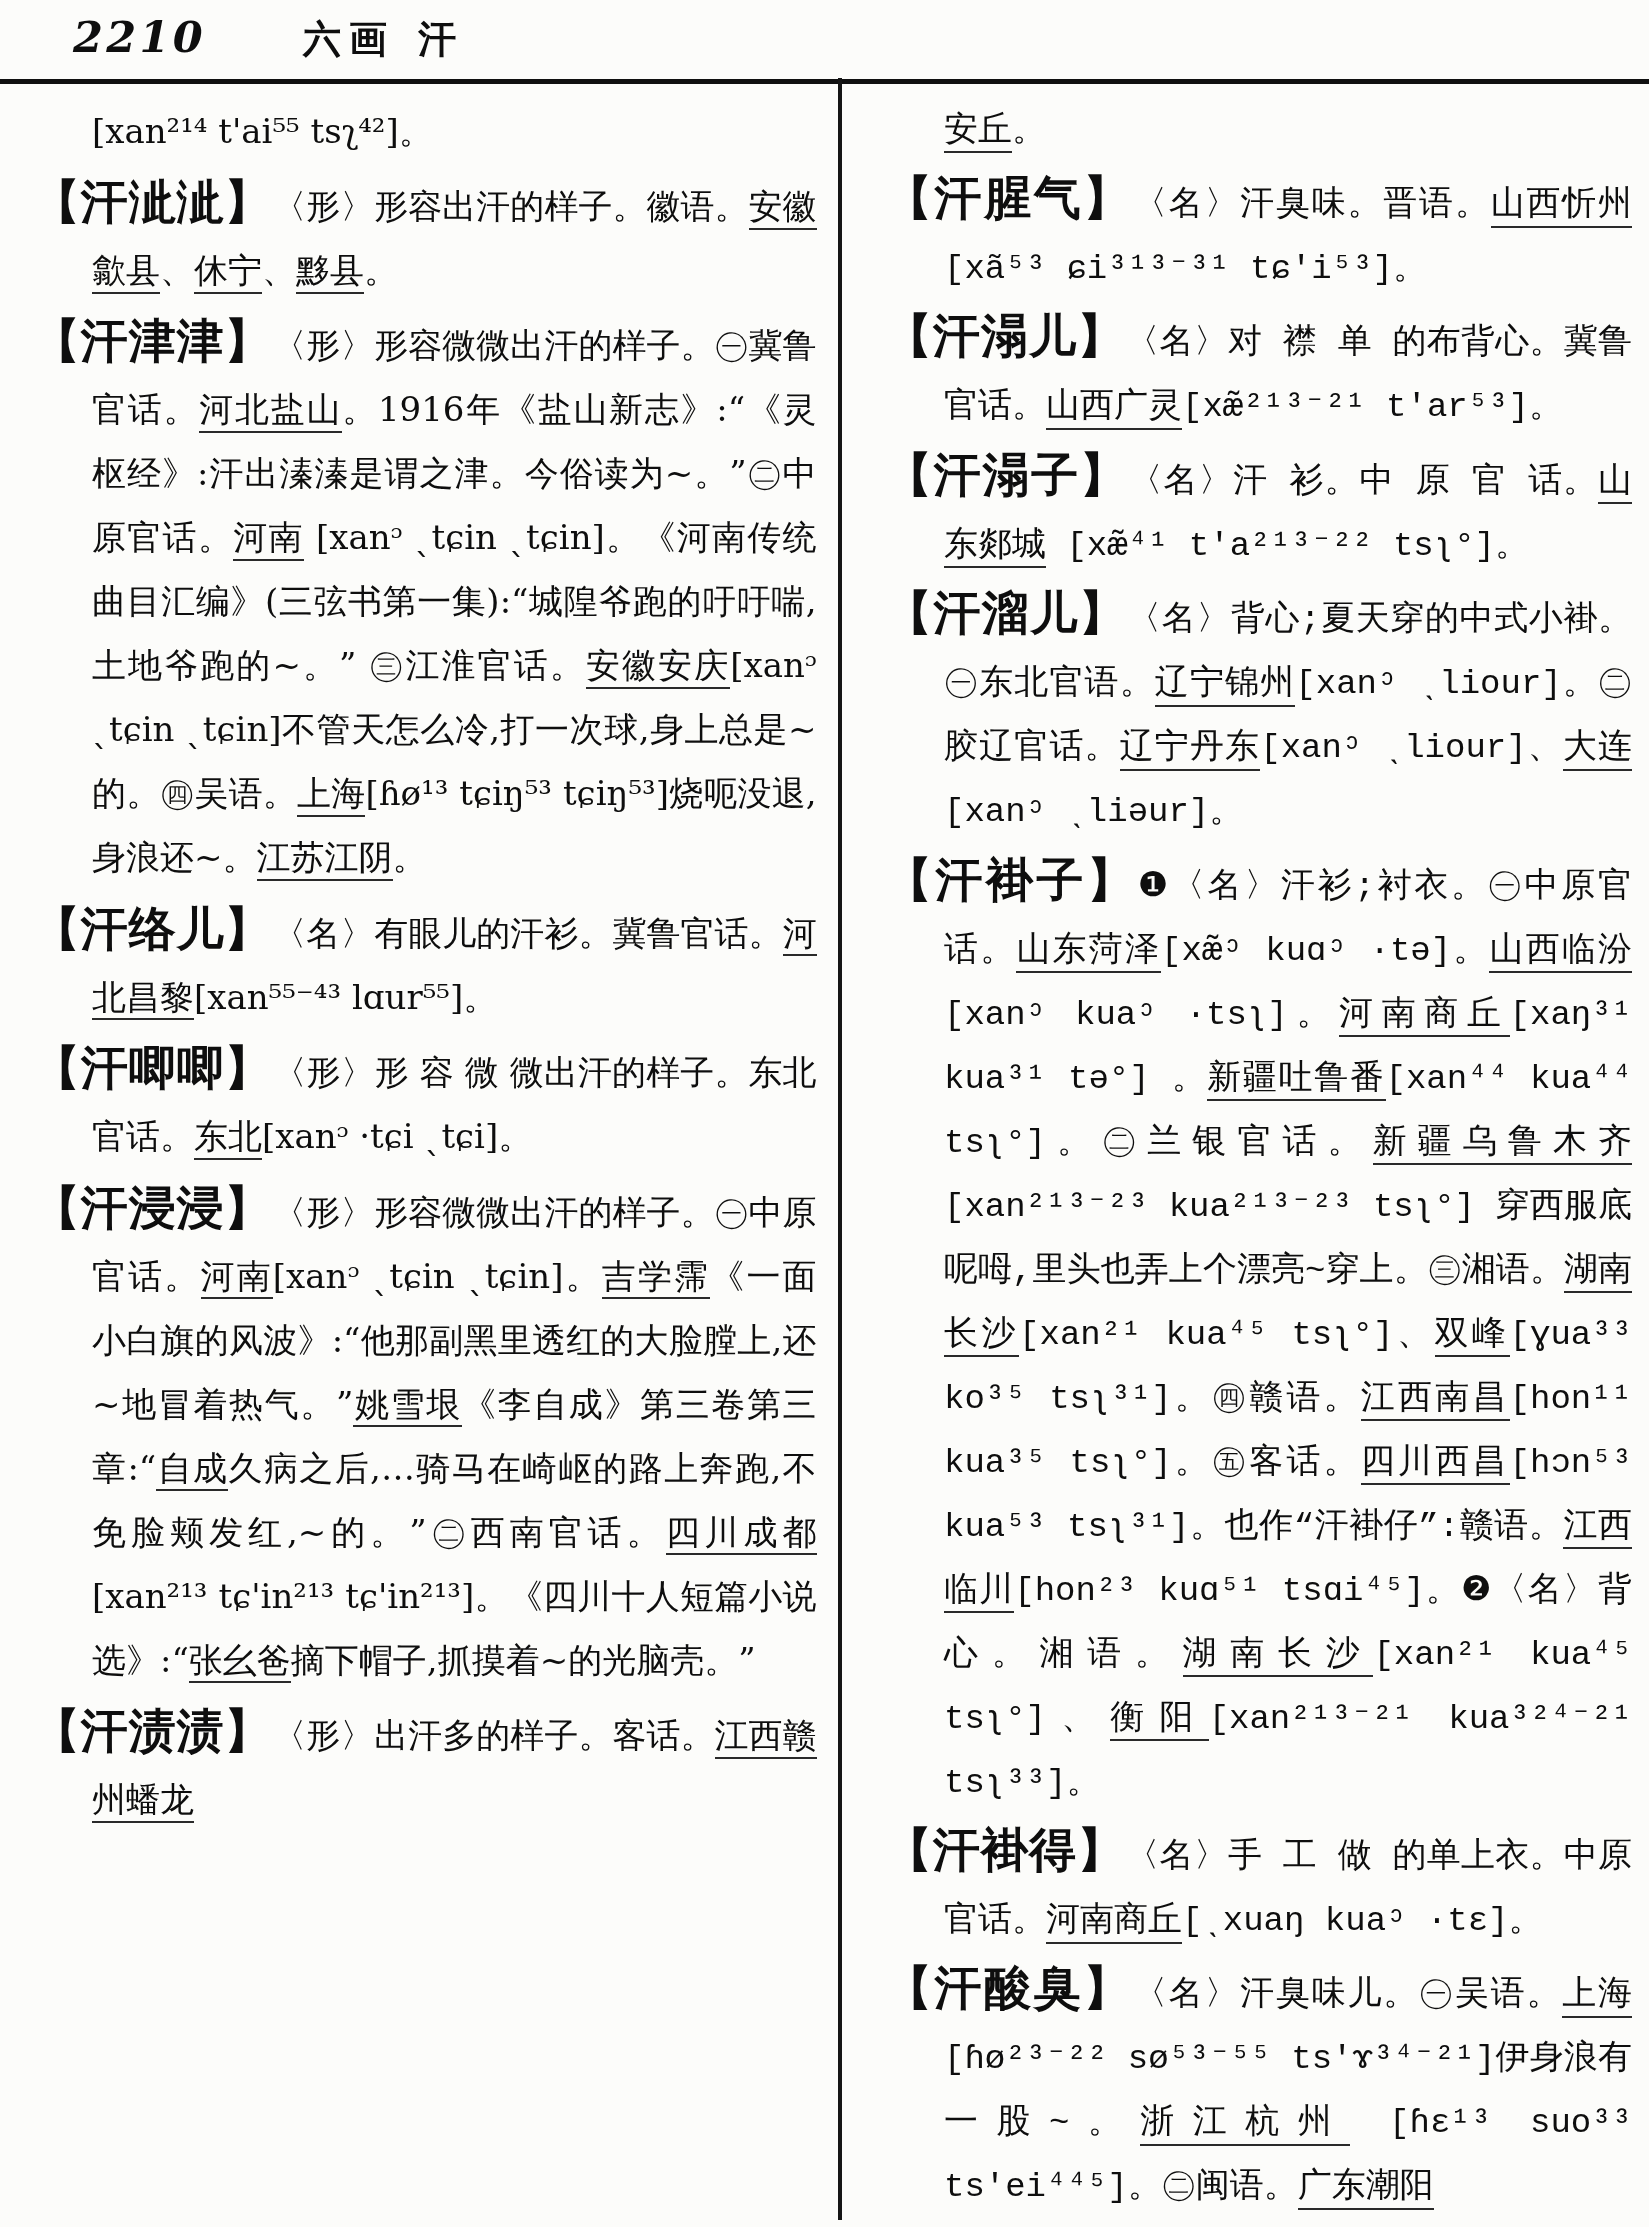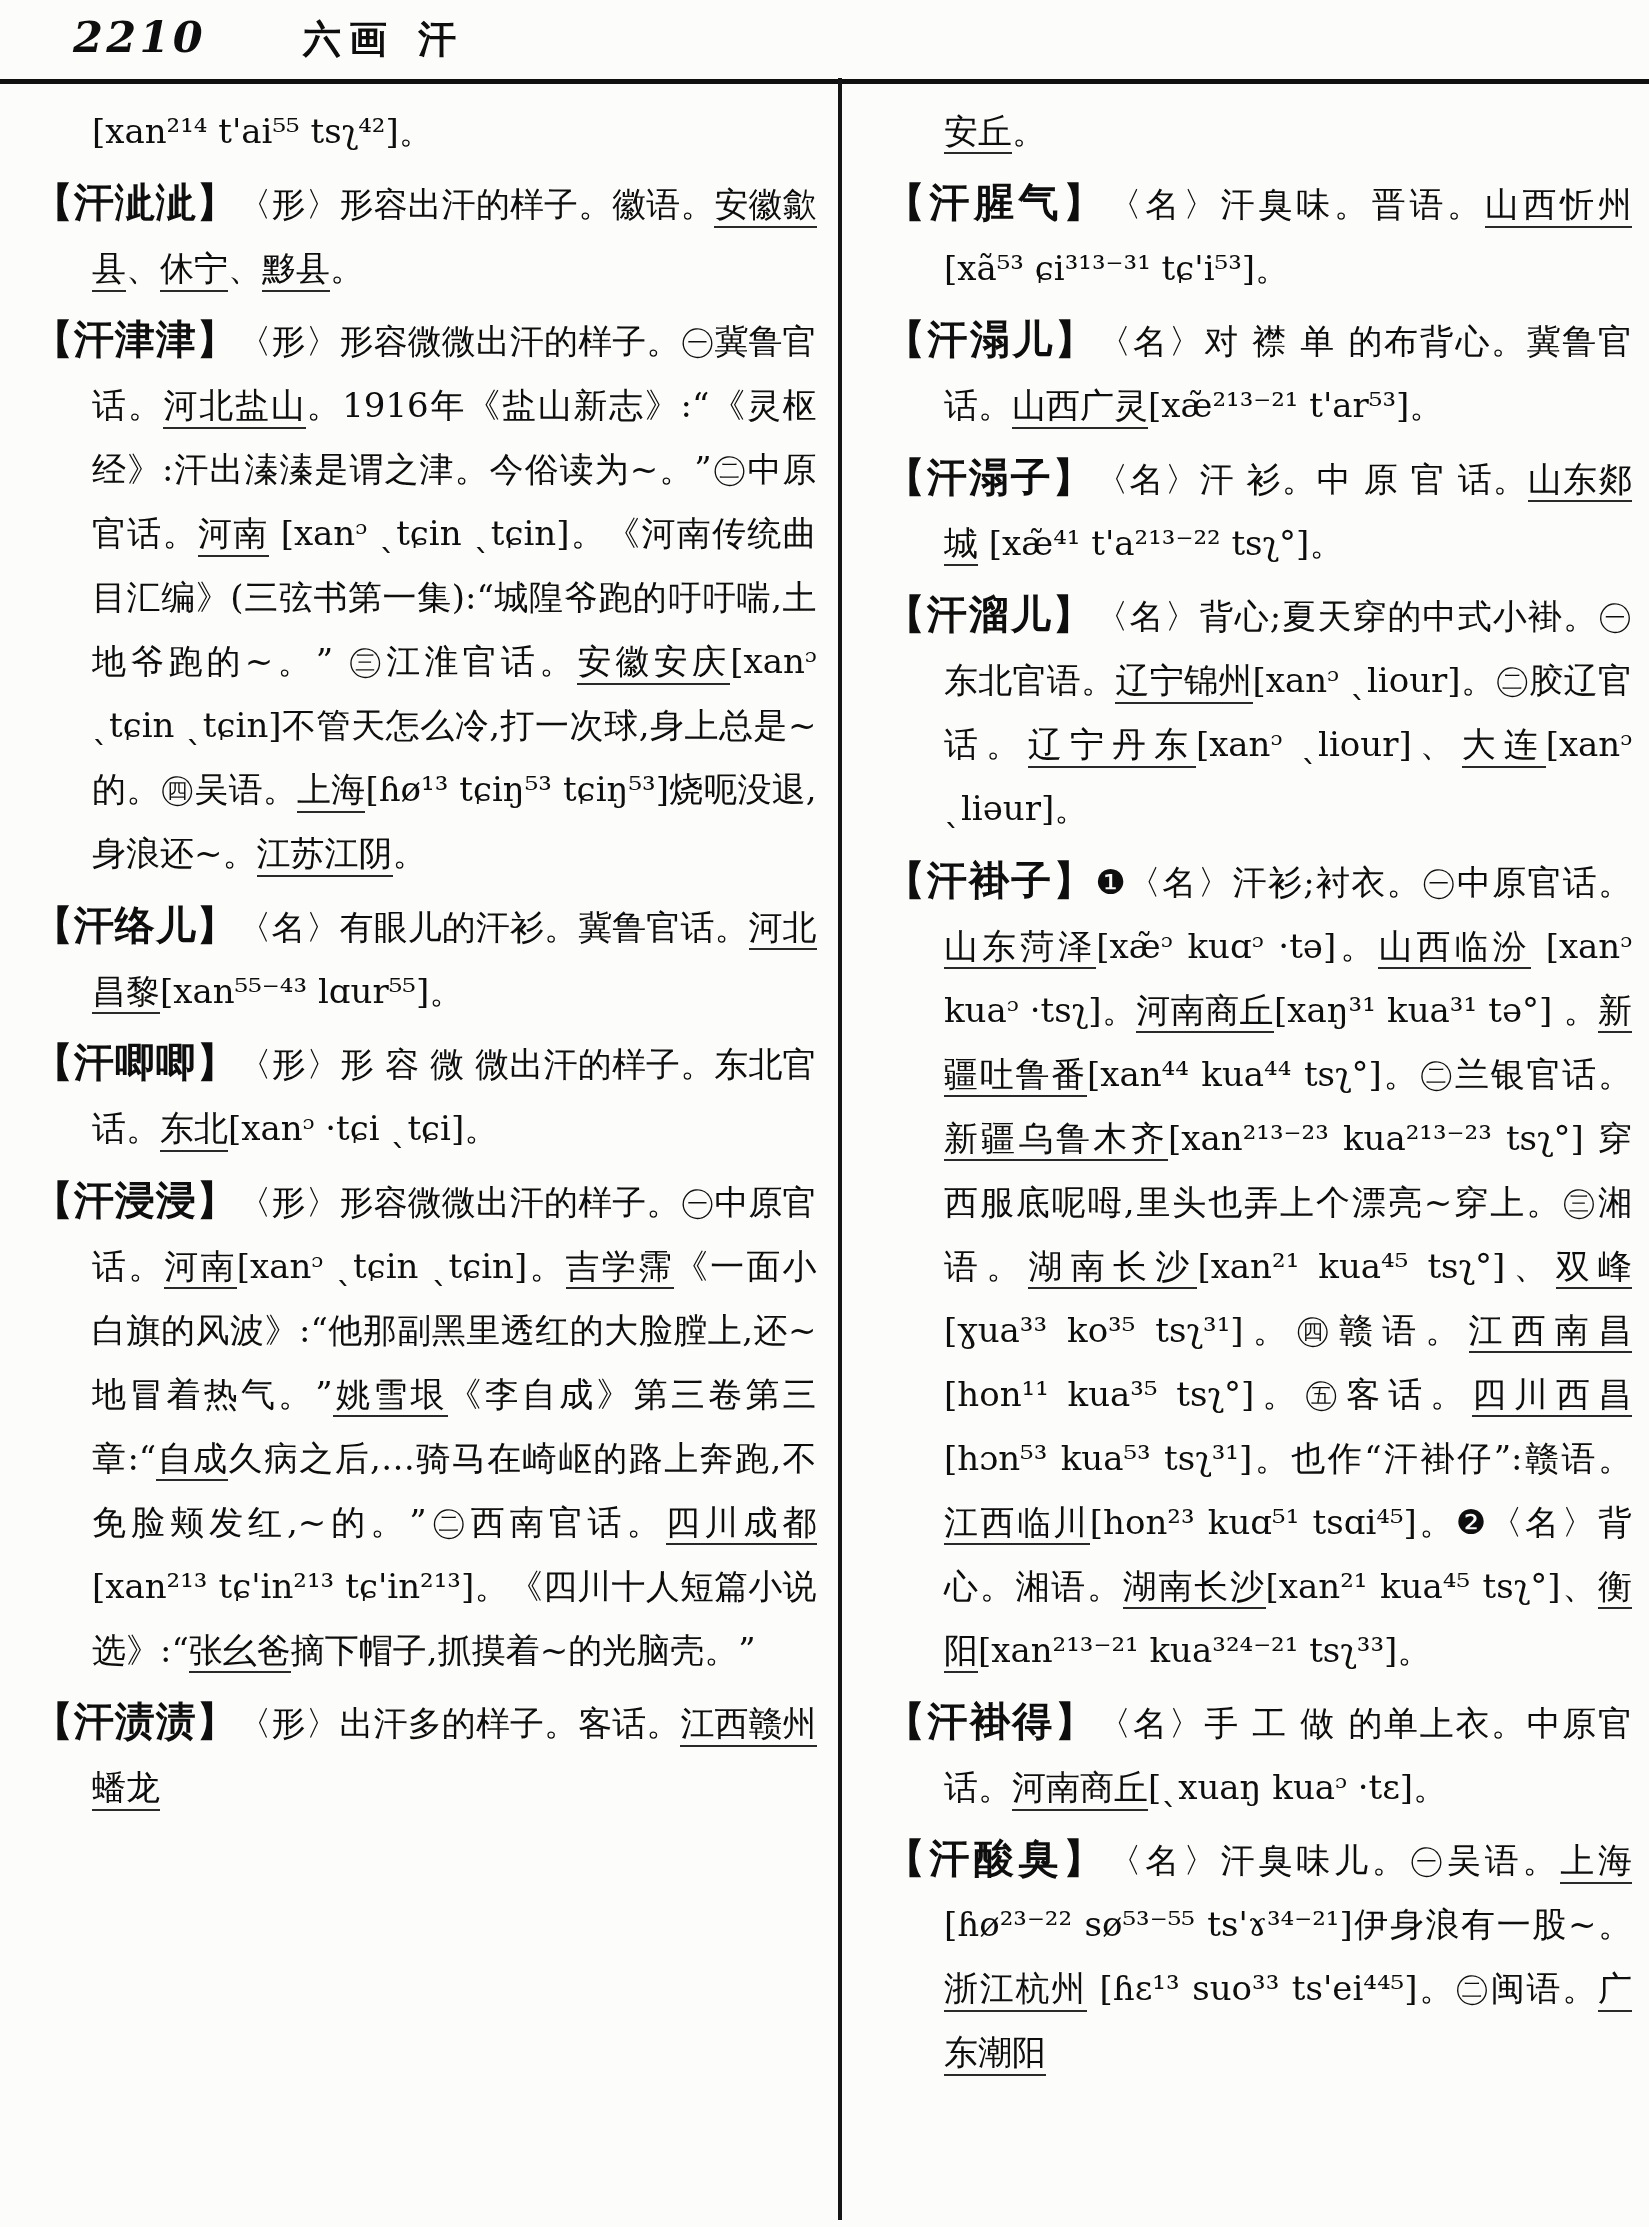--- a/index.html
+++ b/index.html
@@ -11,29 +11,29 @@
   }
   .page{position:relative;width:1650px;height:1760px;}
   .header{position:absolute;top:11.5px;left:73px;white-space:nowrap;}
   .pagenum{font-style:italic;font-weight:bold;font-size:43px;letter-spacing:3.3px;}
   .section{font-weight:bold;font-size:38px;margin-left:97px;letter-spacing:8.2px;}
   .schar{font-weight:bold;font-size:38px;margin-left:23px;}
   .rule{position:absolute;top:79px;left:0;width:1650px;border-top:5px solid #101010;}
   .columns{position:absolute;top:78px;left:0;width:1650px;height:2142px;display:flex;}
   .col{box-sizing:border-box;overflow:hidden;height:2142px;}
   .col-left{width:838px;padding:13.2px 21.4px 0 33px;}
-  .col-right{width:812px;border-left:4.1px solid #151515;padding:13.2px 18px 0 43px;}
+  .col-right{width:812px;border-left:4.1px solid #151515;padding:13.2px 18px 0 43px;font-family:Liberation Mono, monospace;}
   .entry{
     font-size:34px;line-height:64px;
     text-align:justify;text-justify:inter-ideograph;
     padding-left:59px;text-indent:-59px;
     margin:7.4px 0;
   }
   .entry.cont{text-indent:0;padding-left:59px;}
-  .head{font-weight:bold;font-size:40px;letter-spacing:0.8px;}
+  .head{font-weight:bold;font-size:47px;letter-spacing:0.8px;}
   .u{border-bottom:2.5px solid #2a2a2a;padding-bottom:1.6px;}
 </style>
 </head>
 <body>
 
 <div class="page">
   <div class="header">
     <span class="pagenum">2210</span><span class="section">六画</span><span class="schar">汗</span>
   </div>
   <div class="rule"></div>

